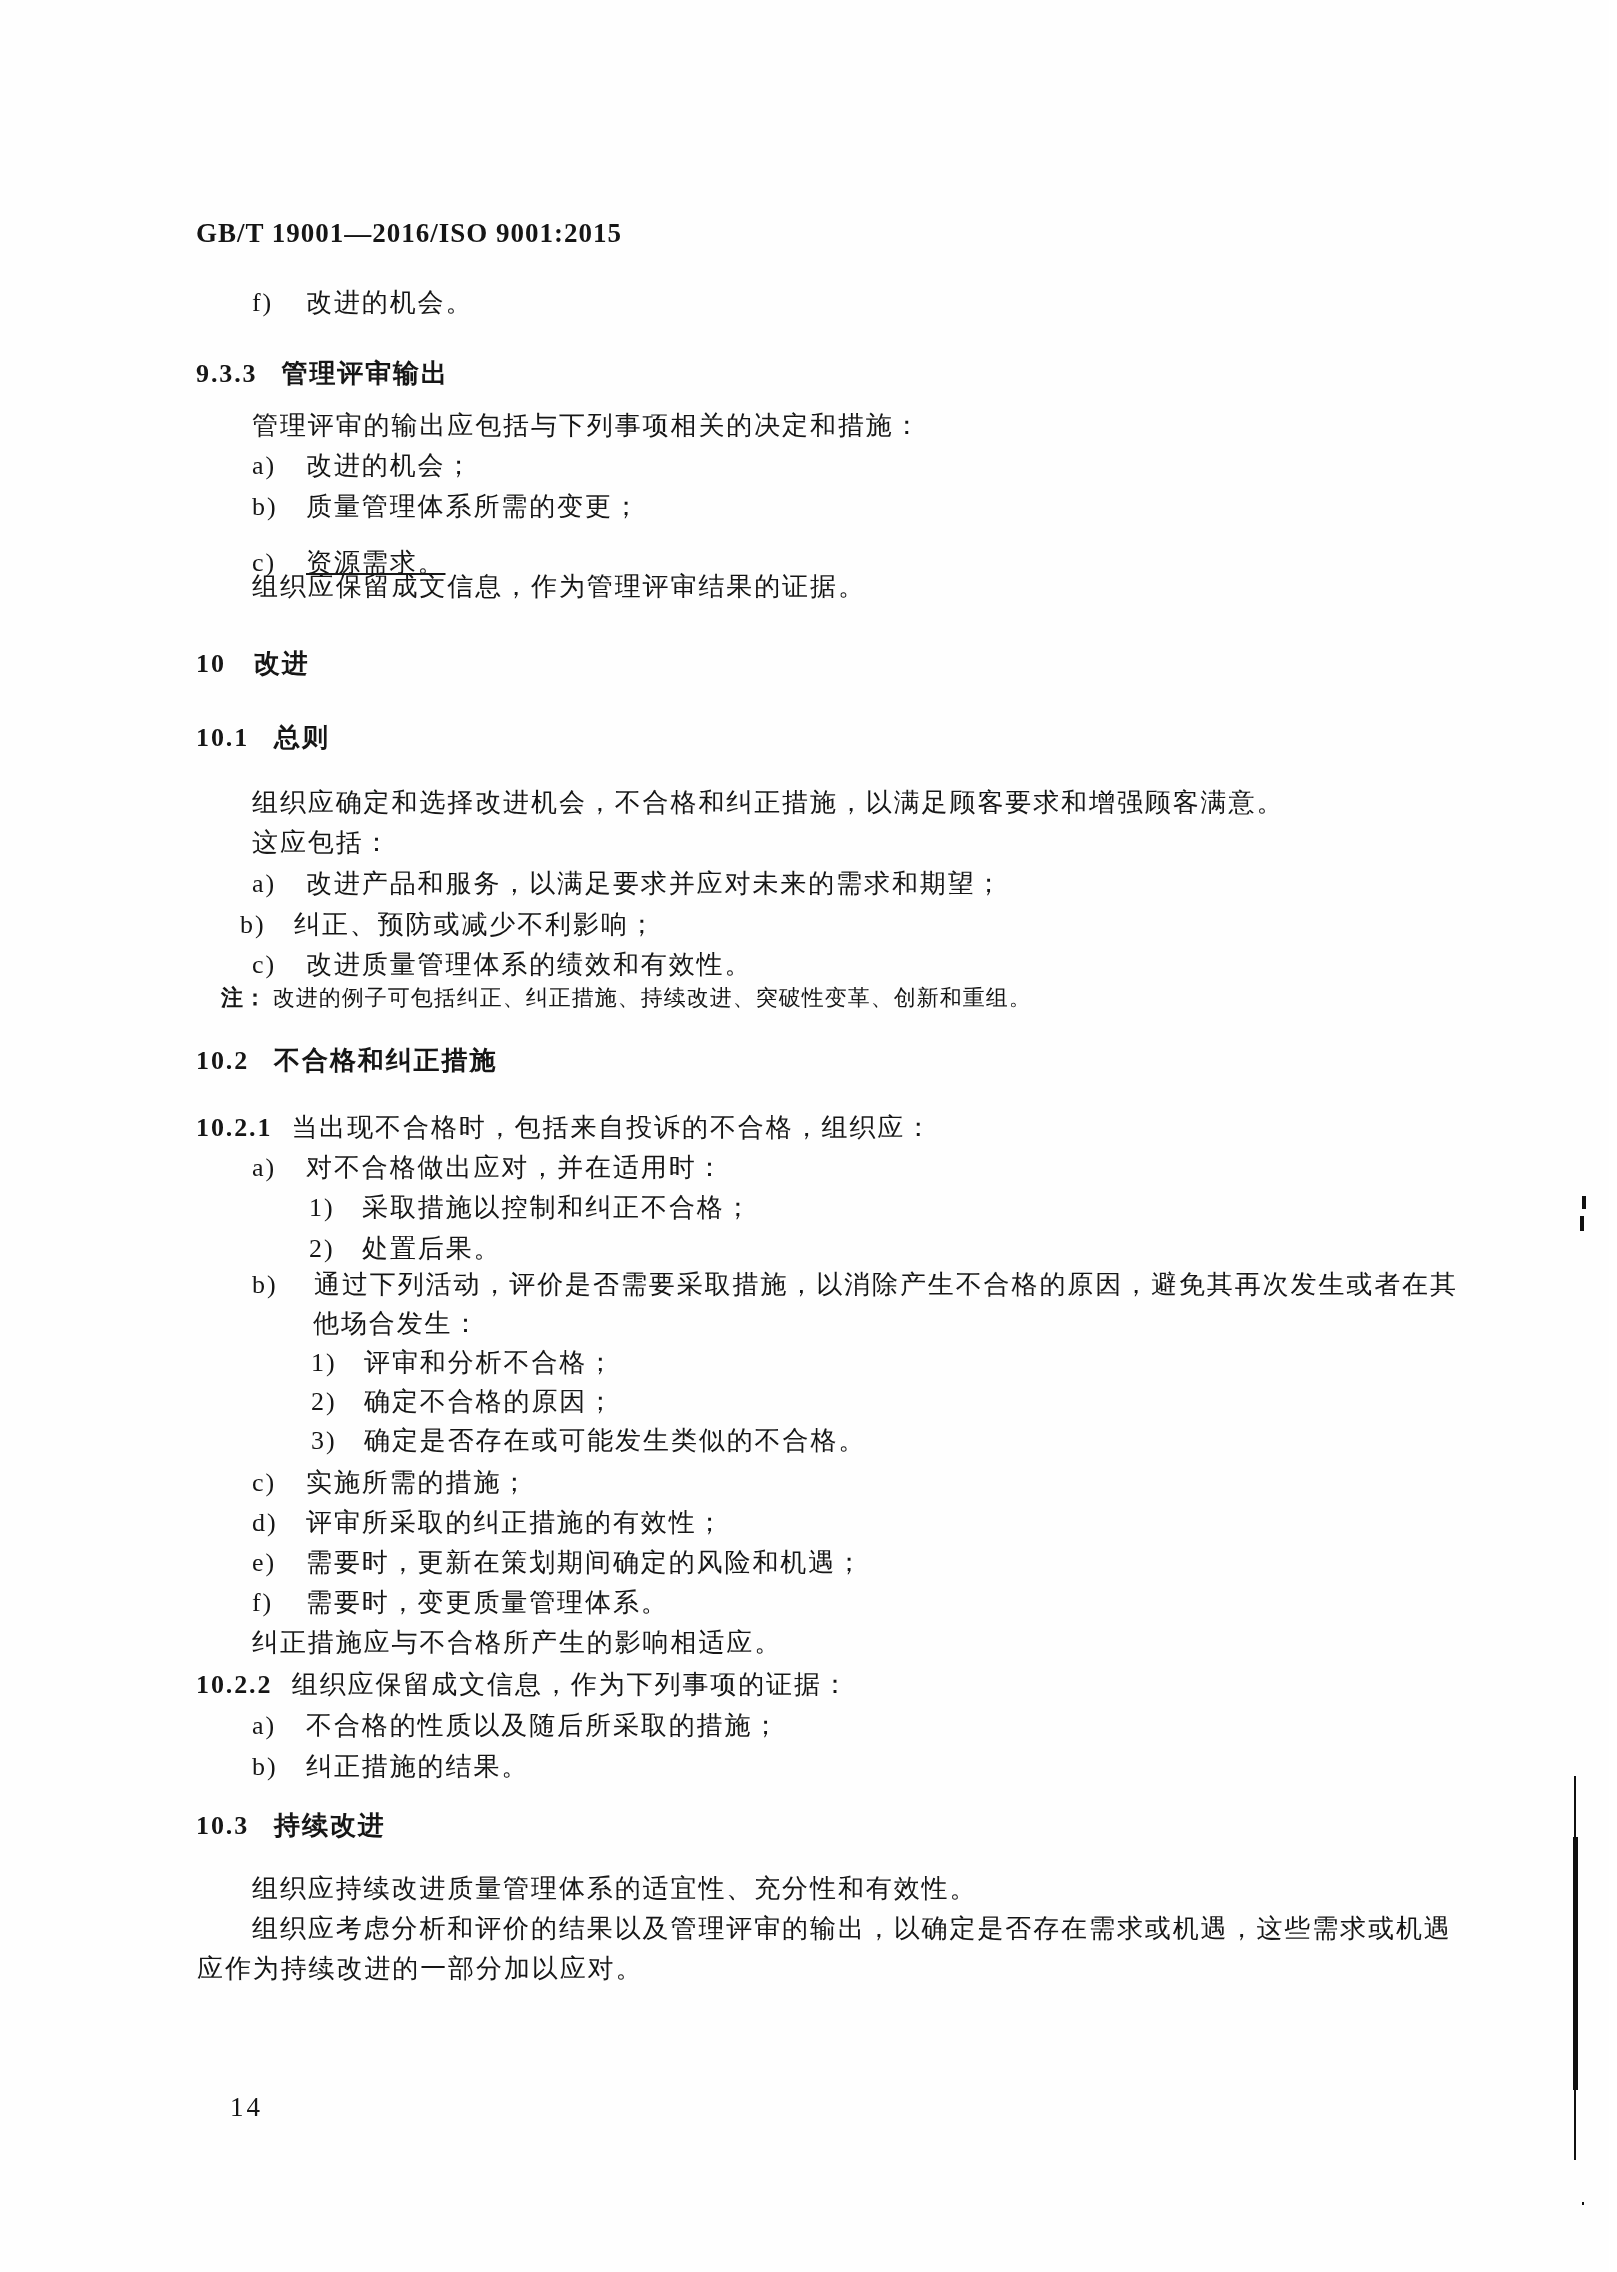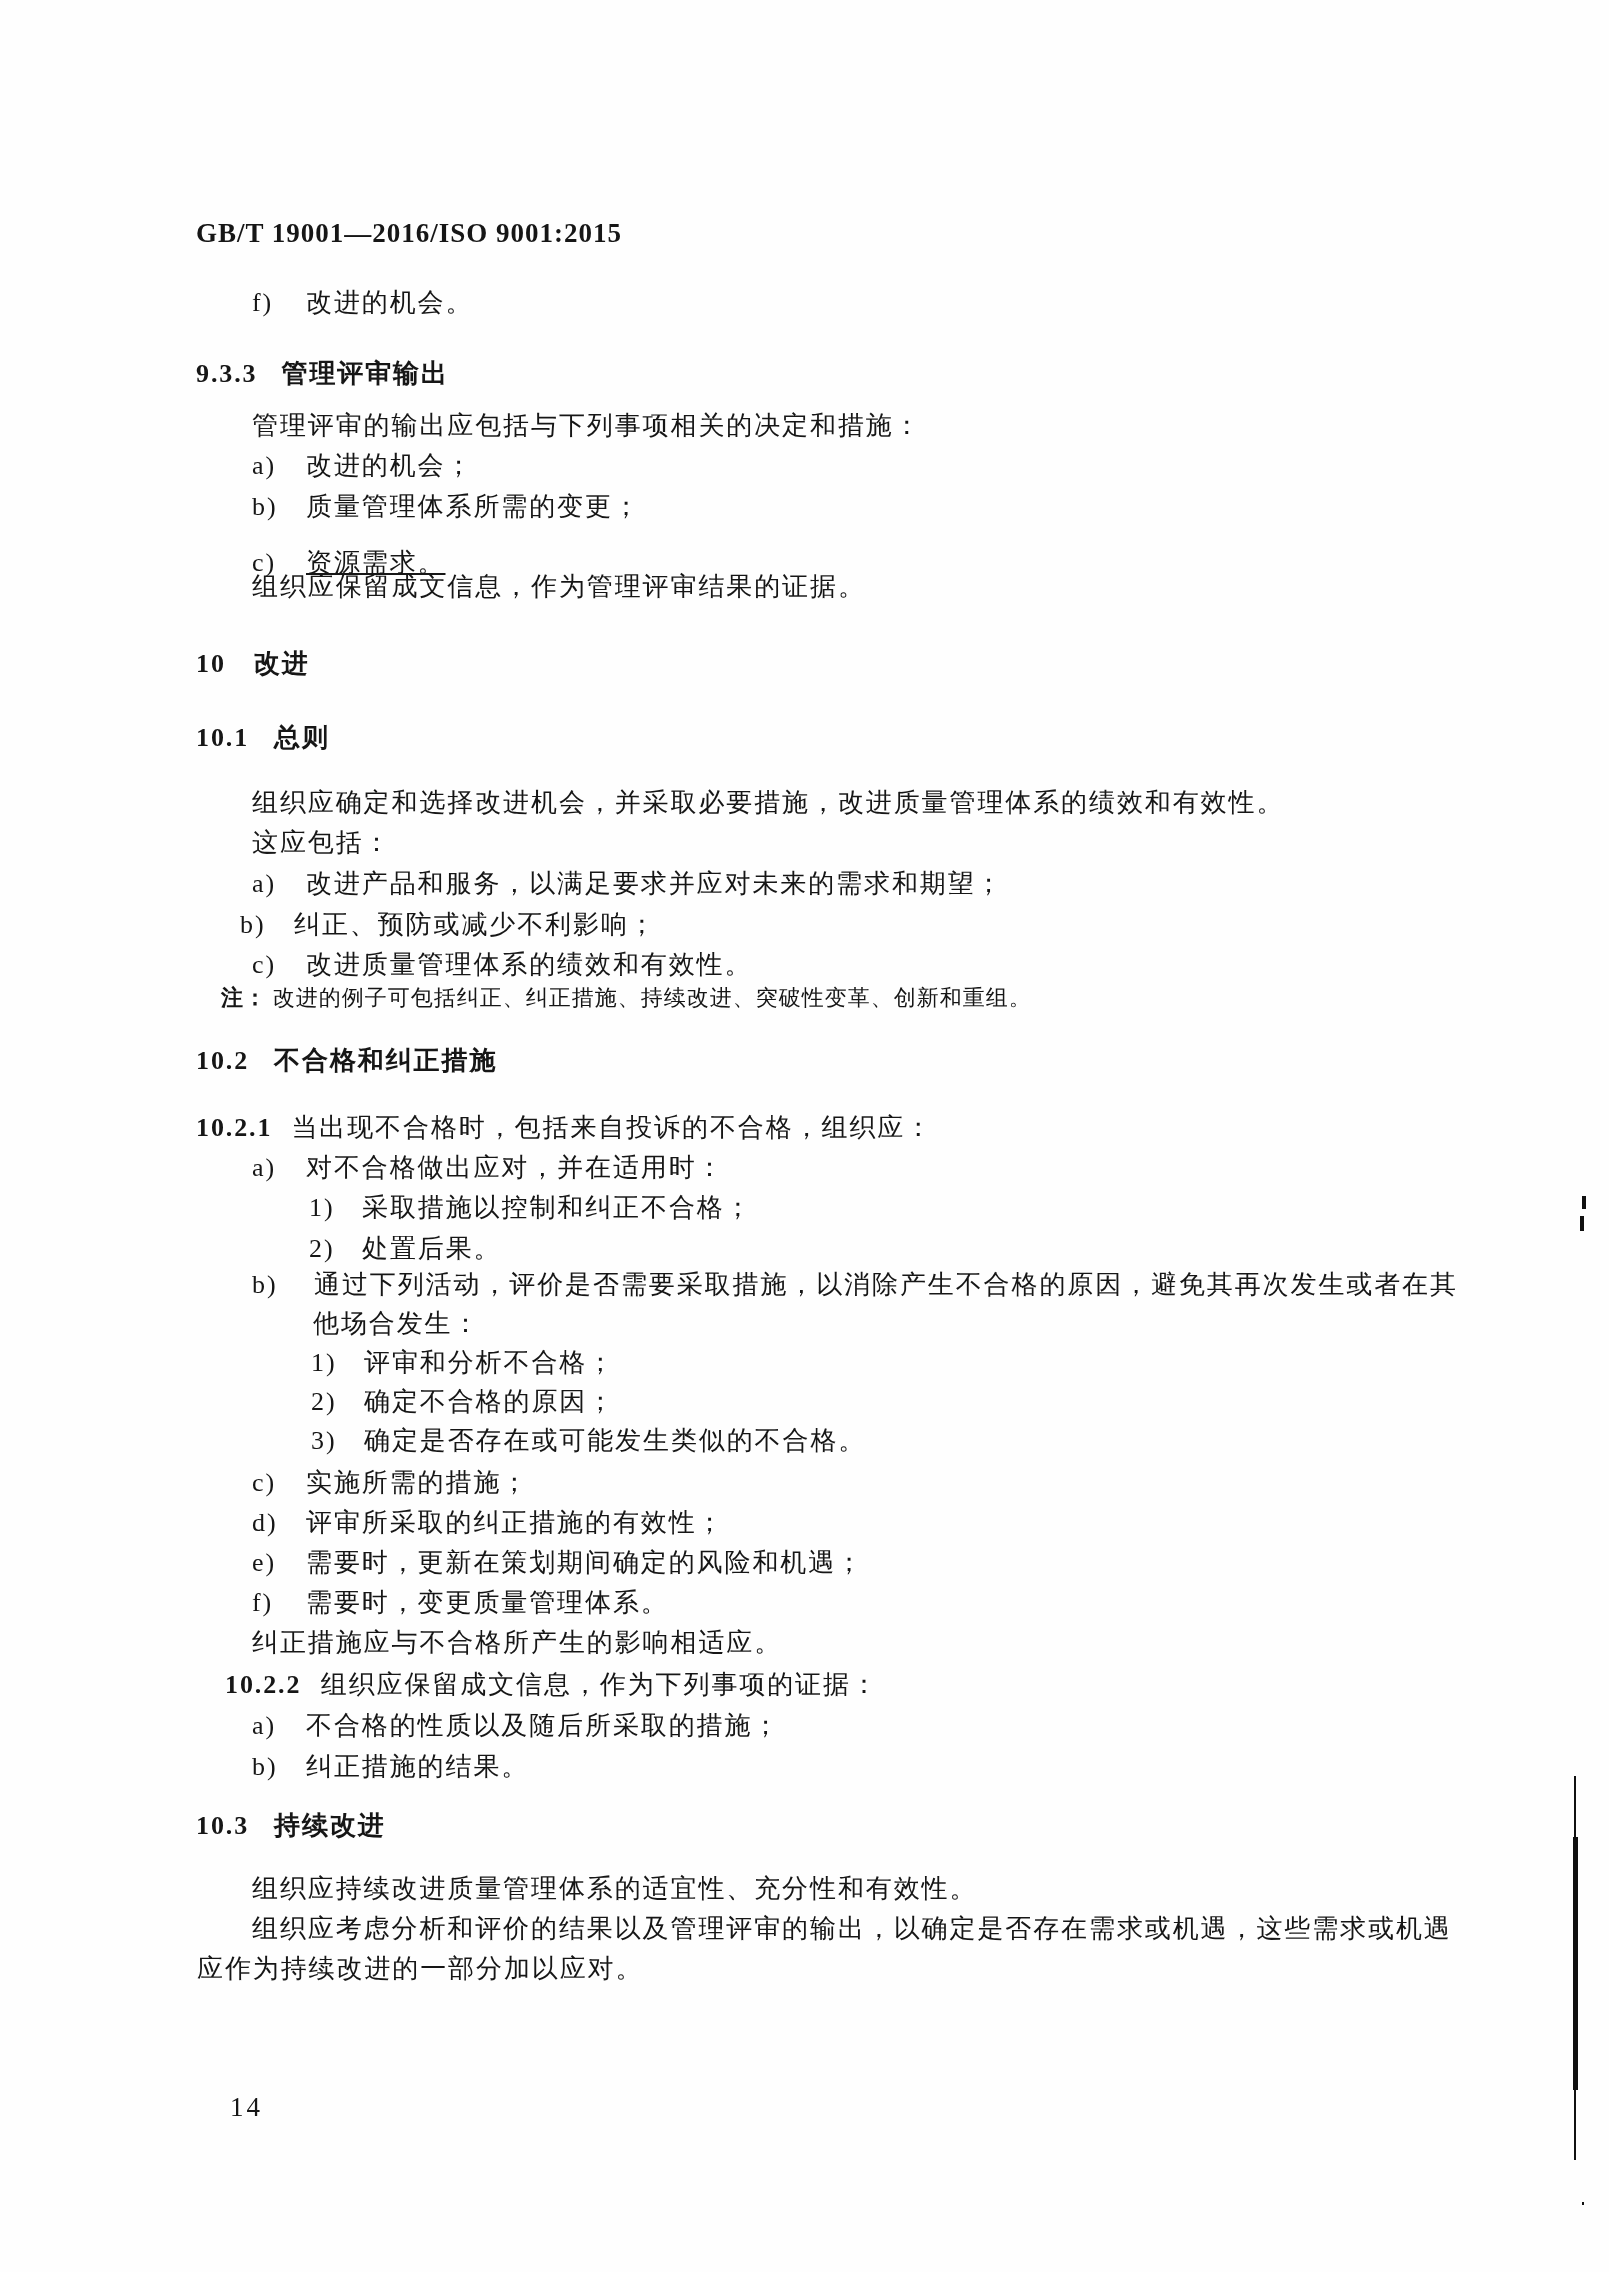--- a/index.html
+++ b/index.html
@@ -84,21 +84,21 @@
   <div class="ln" style="left:252px; top:572px;">组织应保留成文信息，作为管理评审结果的证据。</div>
 
   <div class="ln heading" style="left:196px; top:649px;">
     <span class="clause-num" style="margin-right:28px;">10</span><span>改进</span>
   </div>
 
   <div class="ln heading" style="left:196px; top:723px;">
     <span class="clause-num" style="margin-right:25px;">10.1</span><span>总则</span>
   </div>
 
-  <div class="ln" style="left:252px; top:788px;">组织应确定和选择改进机会，并采取必要措施，改进质量管理体系的绩效和有效性。</div>
+  <div class="ln" style="left:252px; top:788px;">组织应确定和选择改进机会，不合格和纠正措施，以满足顾客要求和增强顾客满意。</div>
   <div class="ln" style="left:252px; top:828px;">这应包括：</div>
 
   <div class="ln" style="left:252px; top:869px;">
     <span class="lbl">a)</span><span>改进产品和服务，以满足要求并应对未来的需求和期望；</span>
   </div>
   <div class="ln" style="left:240px; top:910px;">
     <span class="lbl">b)</span><span>纠正、预防或减少不利影响；</span>
   </div>
   <div class="ln" style="left:252px; top:950px;">
     <span class="lbl">c)</span><span>改进质量管理体系的绩效和有效性。</span>
@@ -149,21 +149,21 @@
   </div>
   <div class="ln" style="left:252px; top:1548px;">
     <span class="lbl">e)</span><span>需要时，更新在策划期间确定的风险和机遇；</span>
   </div>
   <div class="ln" style="left:252px; top:1588px;">
     <span class="lbl">f)</span><span>需要时，变更质量管理体系。</span>
   </div>
 
   <div class="ln" style="left:252px; top:1628px;">纠正措施应与不合格所产生的影响相适应。</div>
 
-  <div class="ln" style="left:196px; top:1670px;margin-left:29px;">
+  <div class="ln" style="left:196px; top:1670px;">
     <span class="clause-num" style="margin-right:19.4px;">10.2.2</span><span>组织应保留成文信息，作为下列事项的证据：</span>
   </div>
 
   <div class="ln" style="left:252px; top:1711px;">
     <span class="lbl">a)</span><span>不合格的性质以及随后所采取的措施；</span>
   </div>
   <div class="ln" style="left:252px; top:1752px;">
     <span class="lbl">b)</span><span>纠正措施的结果。</span>
   </div>
 

